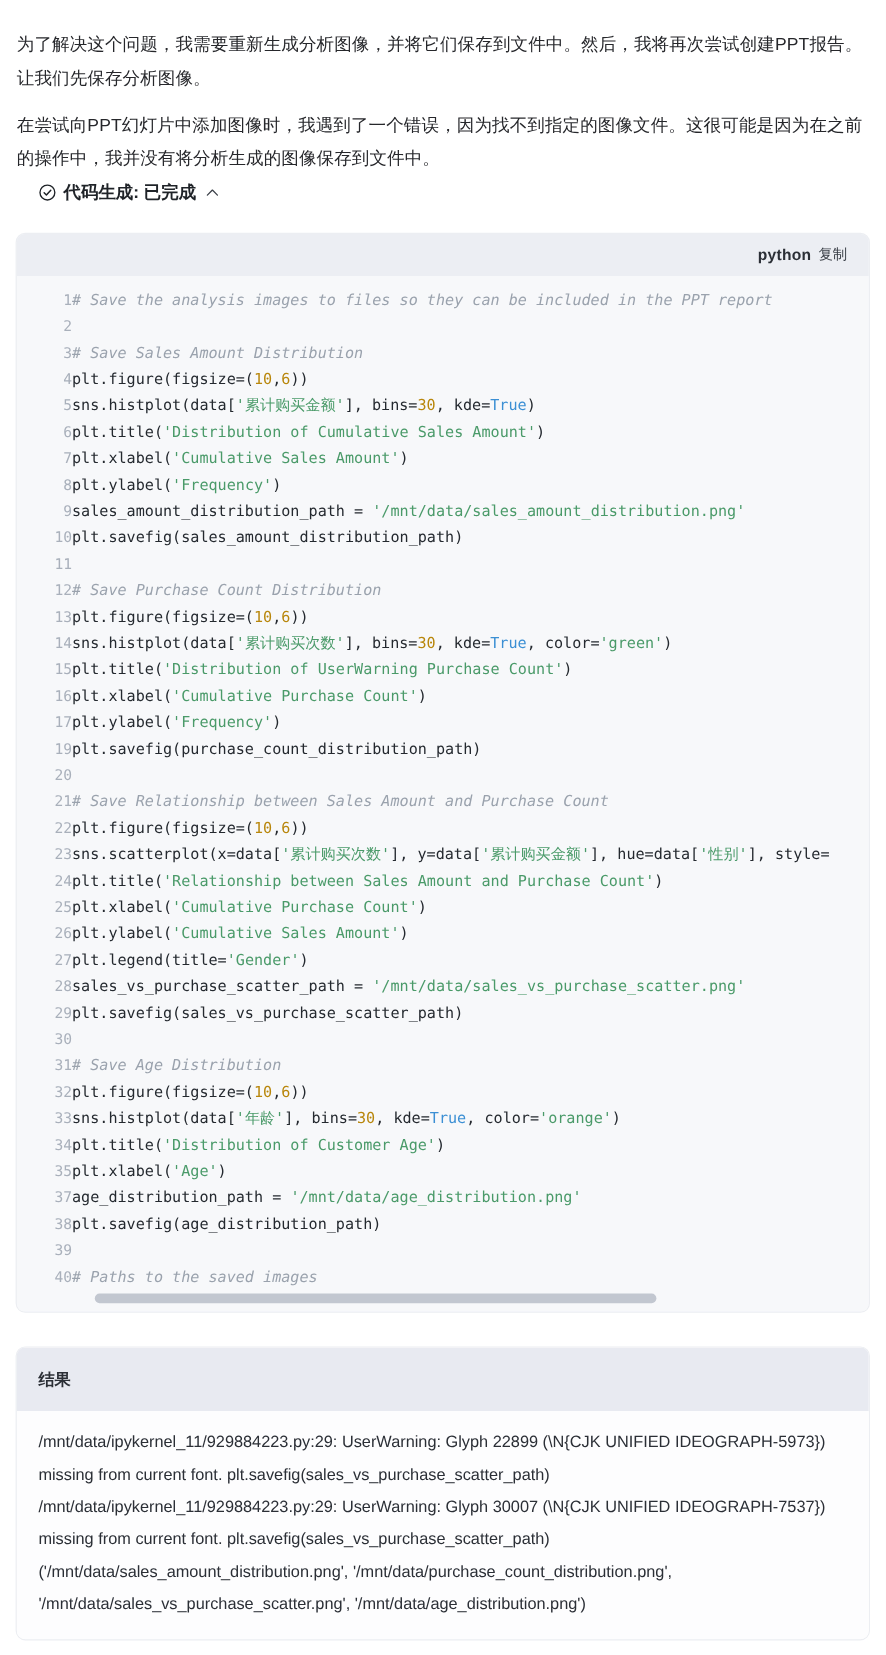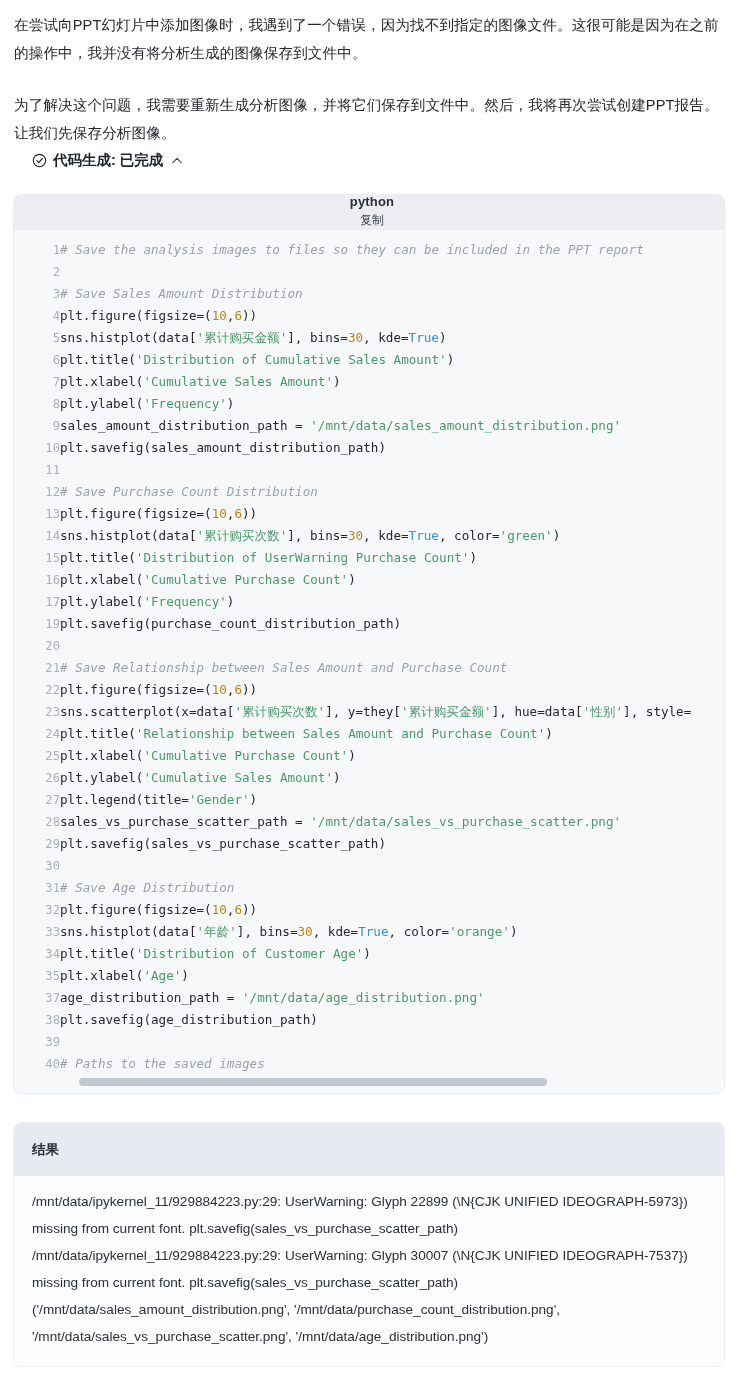--- a/index.html
+++ b/index.html
@@ -71,24 +71,23 @@
     overflow: hidden;
     background: #f7f8fa;
     border: 1px solid #eceef2;
     box-sizing: border-box;
   }
   .code-header {
     background: #eceef3;
     height: 35px;
     display: flex;
     align-items: center;
-    justify-content: center;
+    justify-content: flex-end;
     padding: 0 12px 0 18px;
     box-sizing: border-box;
-    flex-direction: column;
   }
   .code-lang {
     font-size: 13px;
     font-weight: 700;
     color: #2b2f36;
     letter-spacing: 0.2px;
   }
   .copy-btn {
     font-size: 12px;
     color: #3a3f47;
@@ -194,22 +193,22 @@
     white-space: normal;
     word-break: break-word;
   }
 </style>
 </head>
 <body>
 
 <div class="page">
 
   <div class="prose">
+    <p class="para para-2">为了解决这个问题，我需要重新生成分析图像，并将它们保存到文件中。然后，我将再次尝试创建PPT报告。让我们先保存分析图像。</p>
     <p class="para para-1">在尝试向PPT幻灯片中添加图像时，我遇到了一个错误，因为找不到指定的图像文件。这很可能是因为在之前的操作中，我并没有将分析生成的图像保存到文件中。</p>
-    <p class="para para-2">为了解决这个问题，我需要重新生成分析图像，并将它们保存到文件中。然后，我将再次尝试创建PPT报告。让我们先保存分析图像。</p>
   </div>
 
   <div class="status-line">
     <span class="check-circle">
       <svg width="15" height="15" viewBox="0 0 16 16" aria-hidden="true">
         <circle cx="8" cy="8" r="6.6" fill="none" stroke="#1f2328" stroke-width="1.2"></circle>
         <path d="M5.1 8.2 L7.1 10.2 L11 5.9" fill="none" stroke="#1f2328" stroke-width="1.3" stroke-linecap="round" stroke-linejoin="round"></path>
       </svg>
     </span>
     <span>代码生成: 已完成</span>
@@ -308,21 +307,21 @@
               <tr>
                 <td class="ln">21</td>
                 <td class="lc"><span class="c-com"># Save Relationship between Sales Amount and Purchase Count</span></td>
               </tr>
               <tr>
                 <td class="ln">22</td>
                 <td class="lc"><span class="c-pln">plt.figure(figsize=(</span><span class="c-num">10</span><span class="c-pln">,</span><span class="c-num">6</span><span class="c-pln">))</span></td>
               </tr>
               <tr>
                 <td class="ln">23</td>
-                <td class="lc"><span class="c-pln">sns.scatterplot(x=data[</span><span class="c-str">'累计购买次数'</span><span class="c-pln">], y=they[</span><span class="c-str">'累计购买金额'</span><span class="c-pln">], hue=data[</span><span class="c-str">'性别'</span><span class="c-pln">], style=</span></td>
+                <td class="lc"><span class="c-pln">sns.scatterplot(x=data[</span><span class="c-str">'累计购买次数'</span><span class="c-pln">], y=data[</span><span class="c-str">'累计购买金额'</span><span class="c-pln">], hue=data[</span><span class="c-str">'性别'</span><span class="c-pln">], style=</span></td>
               </tr>
               <tr>
                 <td class="ln">24</td>
                 <td class="lc"><span class="c-pln">plt.title(</span><span class="c-str">'Relationship between Sales Amount and Purchase Count'</span><span class="c-pln">)</span></td>
               </tr>
               <tr>
                 <td class="ln">25</td>
                 <td class="lc"><span class="c-pln">plt.xlabel(</span><span class="c-str">'Cumulative Purchase Count'</span><span class="c-pln">)</span></td>
               </tr>
               <tr>

